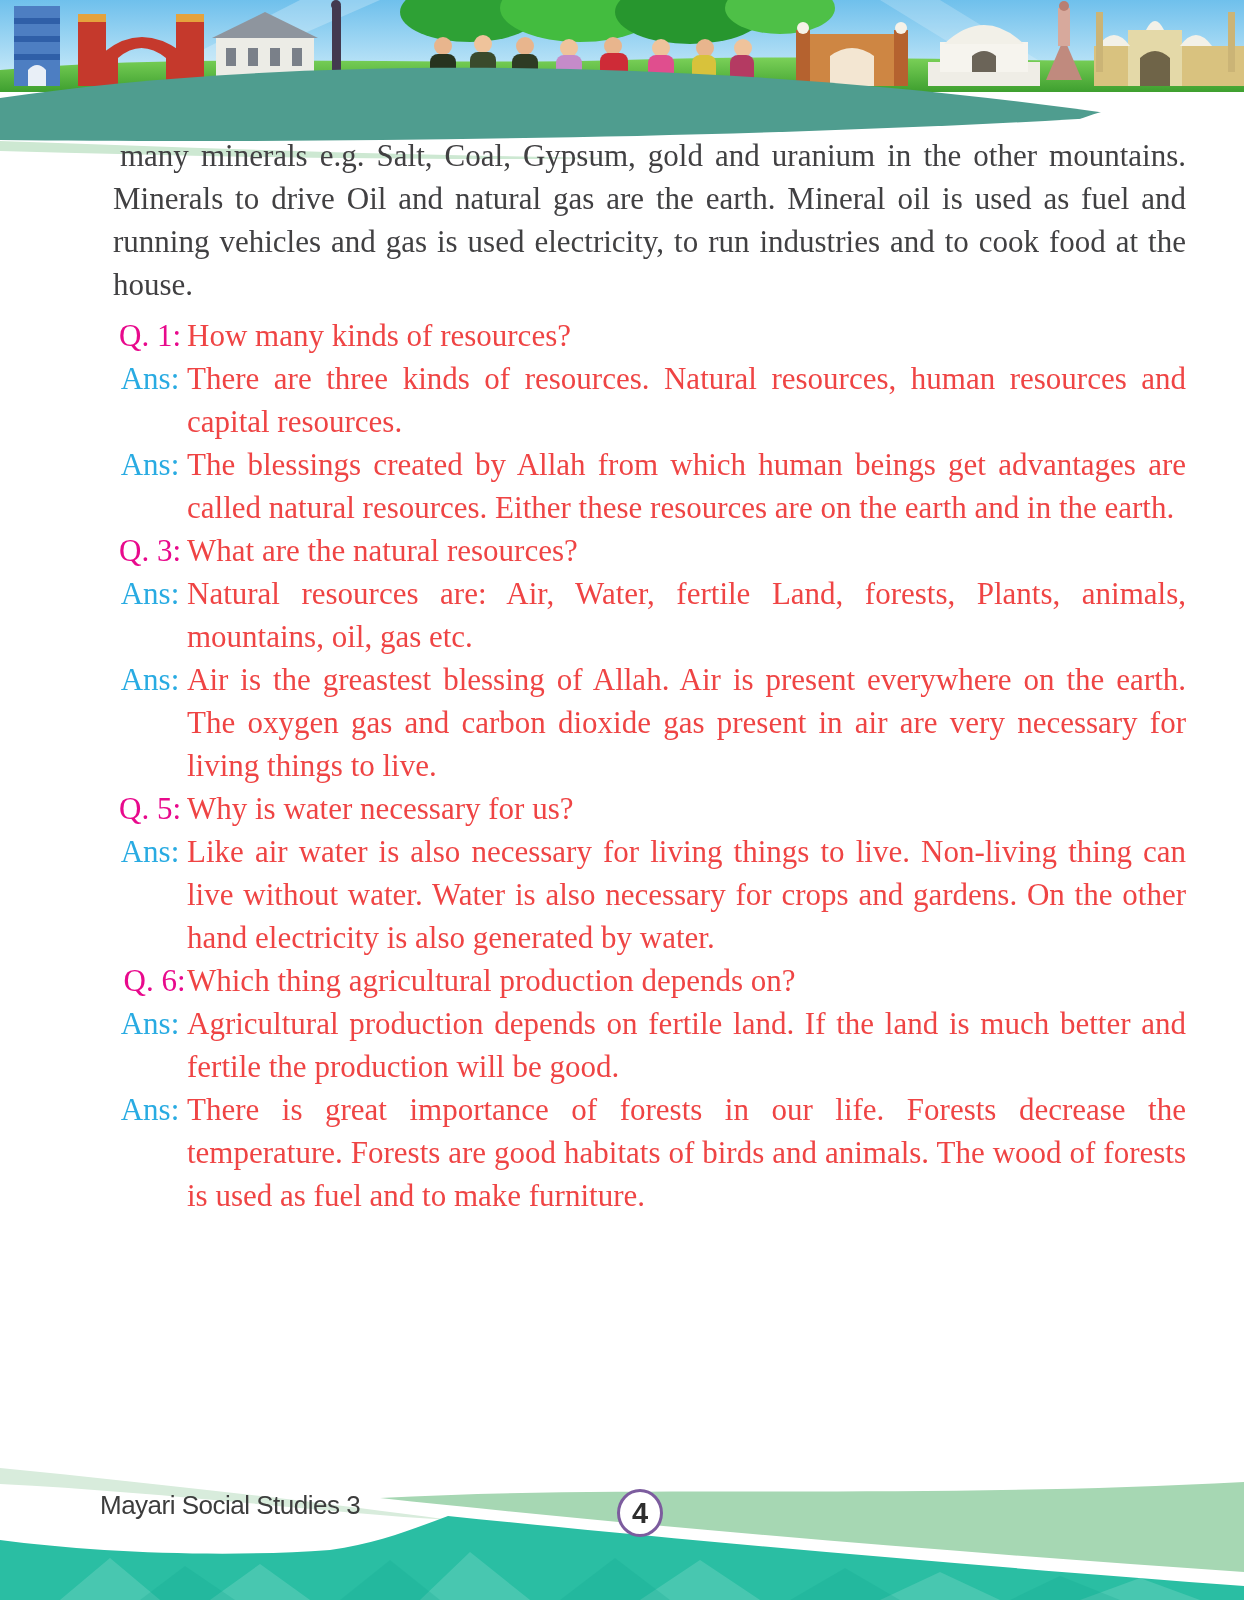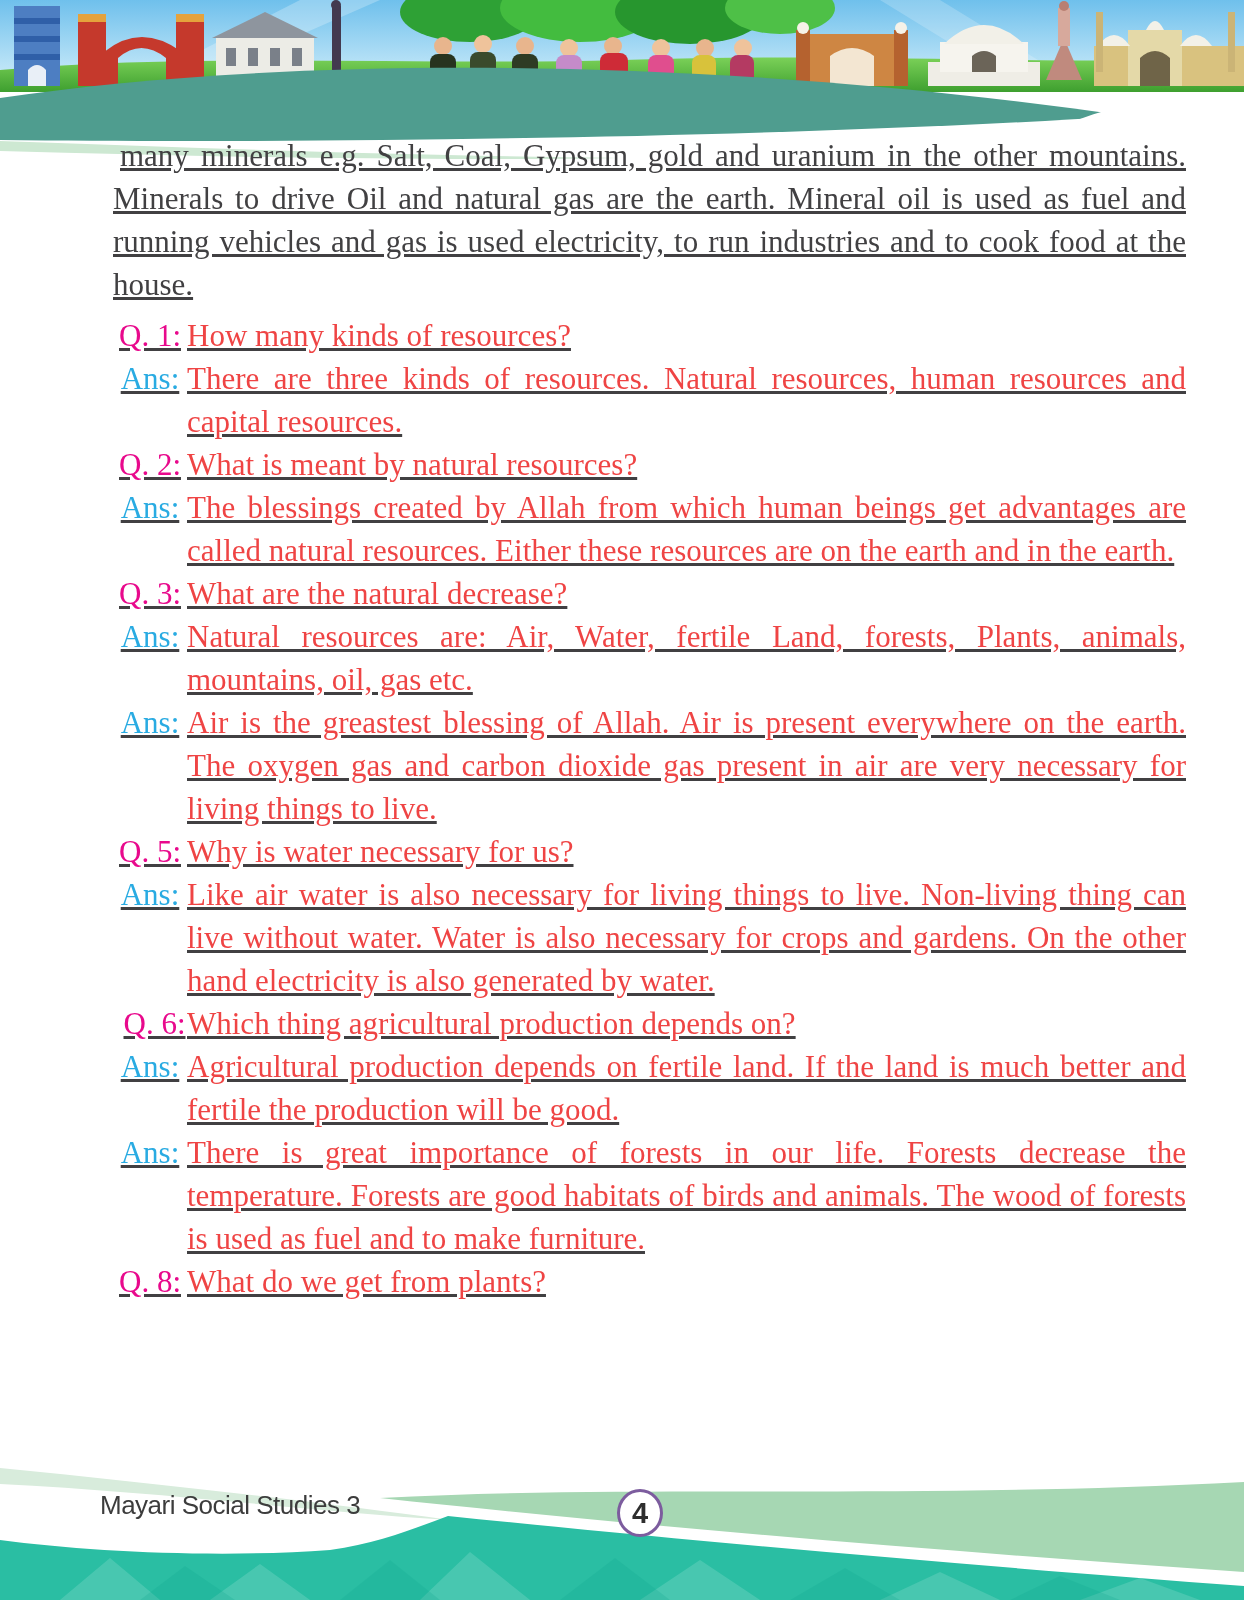--- a/index.html
+++ b/index.html
@@ -7,21 +7,21 @@
     position:relative;
     width:1244px;height:1600px;
     overflow:hidden;
     background:#ffffff;
     font-family:"Liberation Serif","DejaVu Serif",serif;
   }
   
   .header-collage{position:absolute;top:0;left:0;width:1244px;height:92px;}
   .header-wave{position:absolute;top:0;left:0;width:1244px;height:160px;pointer-events:none;}
   
-  .content{position:relative;padding:128px 58px 0 113px;color:#414042;text-decoration:underline;}
+  .content{position:relative;padding:128px 58px 0 113px;color:#414042;}
   .intro{
     margin:6px 0 8px 0;
     font-size:31px;line-height:43px;
     text-align:justify;text-indent:7px;
   }
   .qa{display:block;}
   .row{display:grid;grid-template-columns:74px 1fr;font-size:31px;line-height:43px;}
   .lbl{white-space:nowrap;}
   .lbl.q{color:#E8098C;text-align:center;}
   .lbl.a{color:#29ABE2;text-align:center;}
@@ -166,30 +166,26 @@
     <div class="qa">
       <div class="row">
         <span class="lbl q">Q. 1:</span>
         <span class="txt">How many kinds of resources?</span>
       </div>
       <div class="row">
         <span class="lbl a">Ans:</span>
         <span class="txt">There are three kinds of resources. Natural resources, human resources and capital resources.</span>
       </div>
       <div class="row">
-        <span class="lbl q">Q. 2:</span>
-        <span class="txt">What is meant by natural resources?</span>
-      </div>
-      <div class="row">
         <span class="lbl a">Ans:</span>
         <span class="txt">The blessings created by Allah from which human beings get advantages are called natural resources. Either these resources are on the earth and in the earth.</span>
       </div>
       <div class="row">
         <span class="lbl q">Q. 3:</span>
-        <span class="txt">What are the natural decrease?</span>
+        <span class="txt">What are the natural resources?</span>
       </div>
       <div class="row">
         <span class="lbl a">Ans:</span>
         <span class="txt">Natural resources are: Air, Water, fertile Land, forests, Plants, animals, mountains, oil, gas etc.</span>
       </div>
       <div class="row">
         <span class="lbl a">Ans:</span>
         <span class="txt">Air is the greastest blessing of Allah. Air is present everywhere on the earth. The oxygen gas and carbon dioxide gas present in air are very necessary for living things to live.</span>
       </div>
       <div class="row">
@@ -204,24 +200,20 @@
         <span class="lbl q shift">Q. 6:</span>
         <span class="txt">Which thing agricultural production depends on?</span>
       </div>
       <div class="row">
         <span class="lbl a">Ans:</span>
         <span class="txt">Agricultural production depends on fertile land. If the land is much better and fertile the production will be good.</span>
       </div>
       <div class="row">
         <span class="lbl a">Ans:</span>
         <span class="txt">There is great importance of forests in our life. Forests decrease the temperature. Forests are good habitats of birds and animals. The wood of forests is used as fuel and to make furniture.</span>
-      </div>
-      <div class="row">
-        <span class="lbl q">Q. 8:</span>
-        <span class="txt">What do we get from plants?</span>
       </div>
     </div>
   </main>
 
   <footer class="footer">
     <svg viewBox="0 0 1244 160" preserveAspectRatio="none">
       <rect width="1244" height="160" fill="#ffffff"></rect>
 
       <path d="M0,28 C160,44 320,62 450,80 C320,72 160,52 0,44 Z" fill="#D8ECDC"></path>
 

